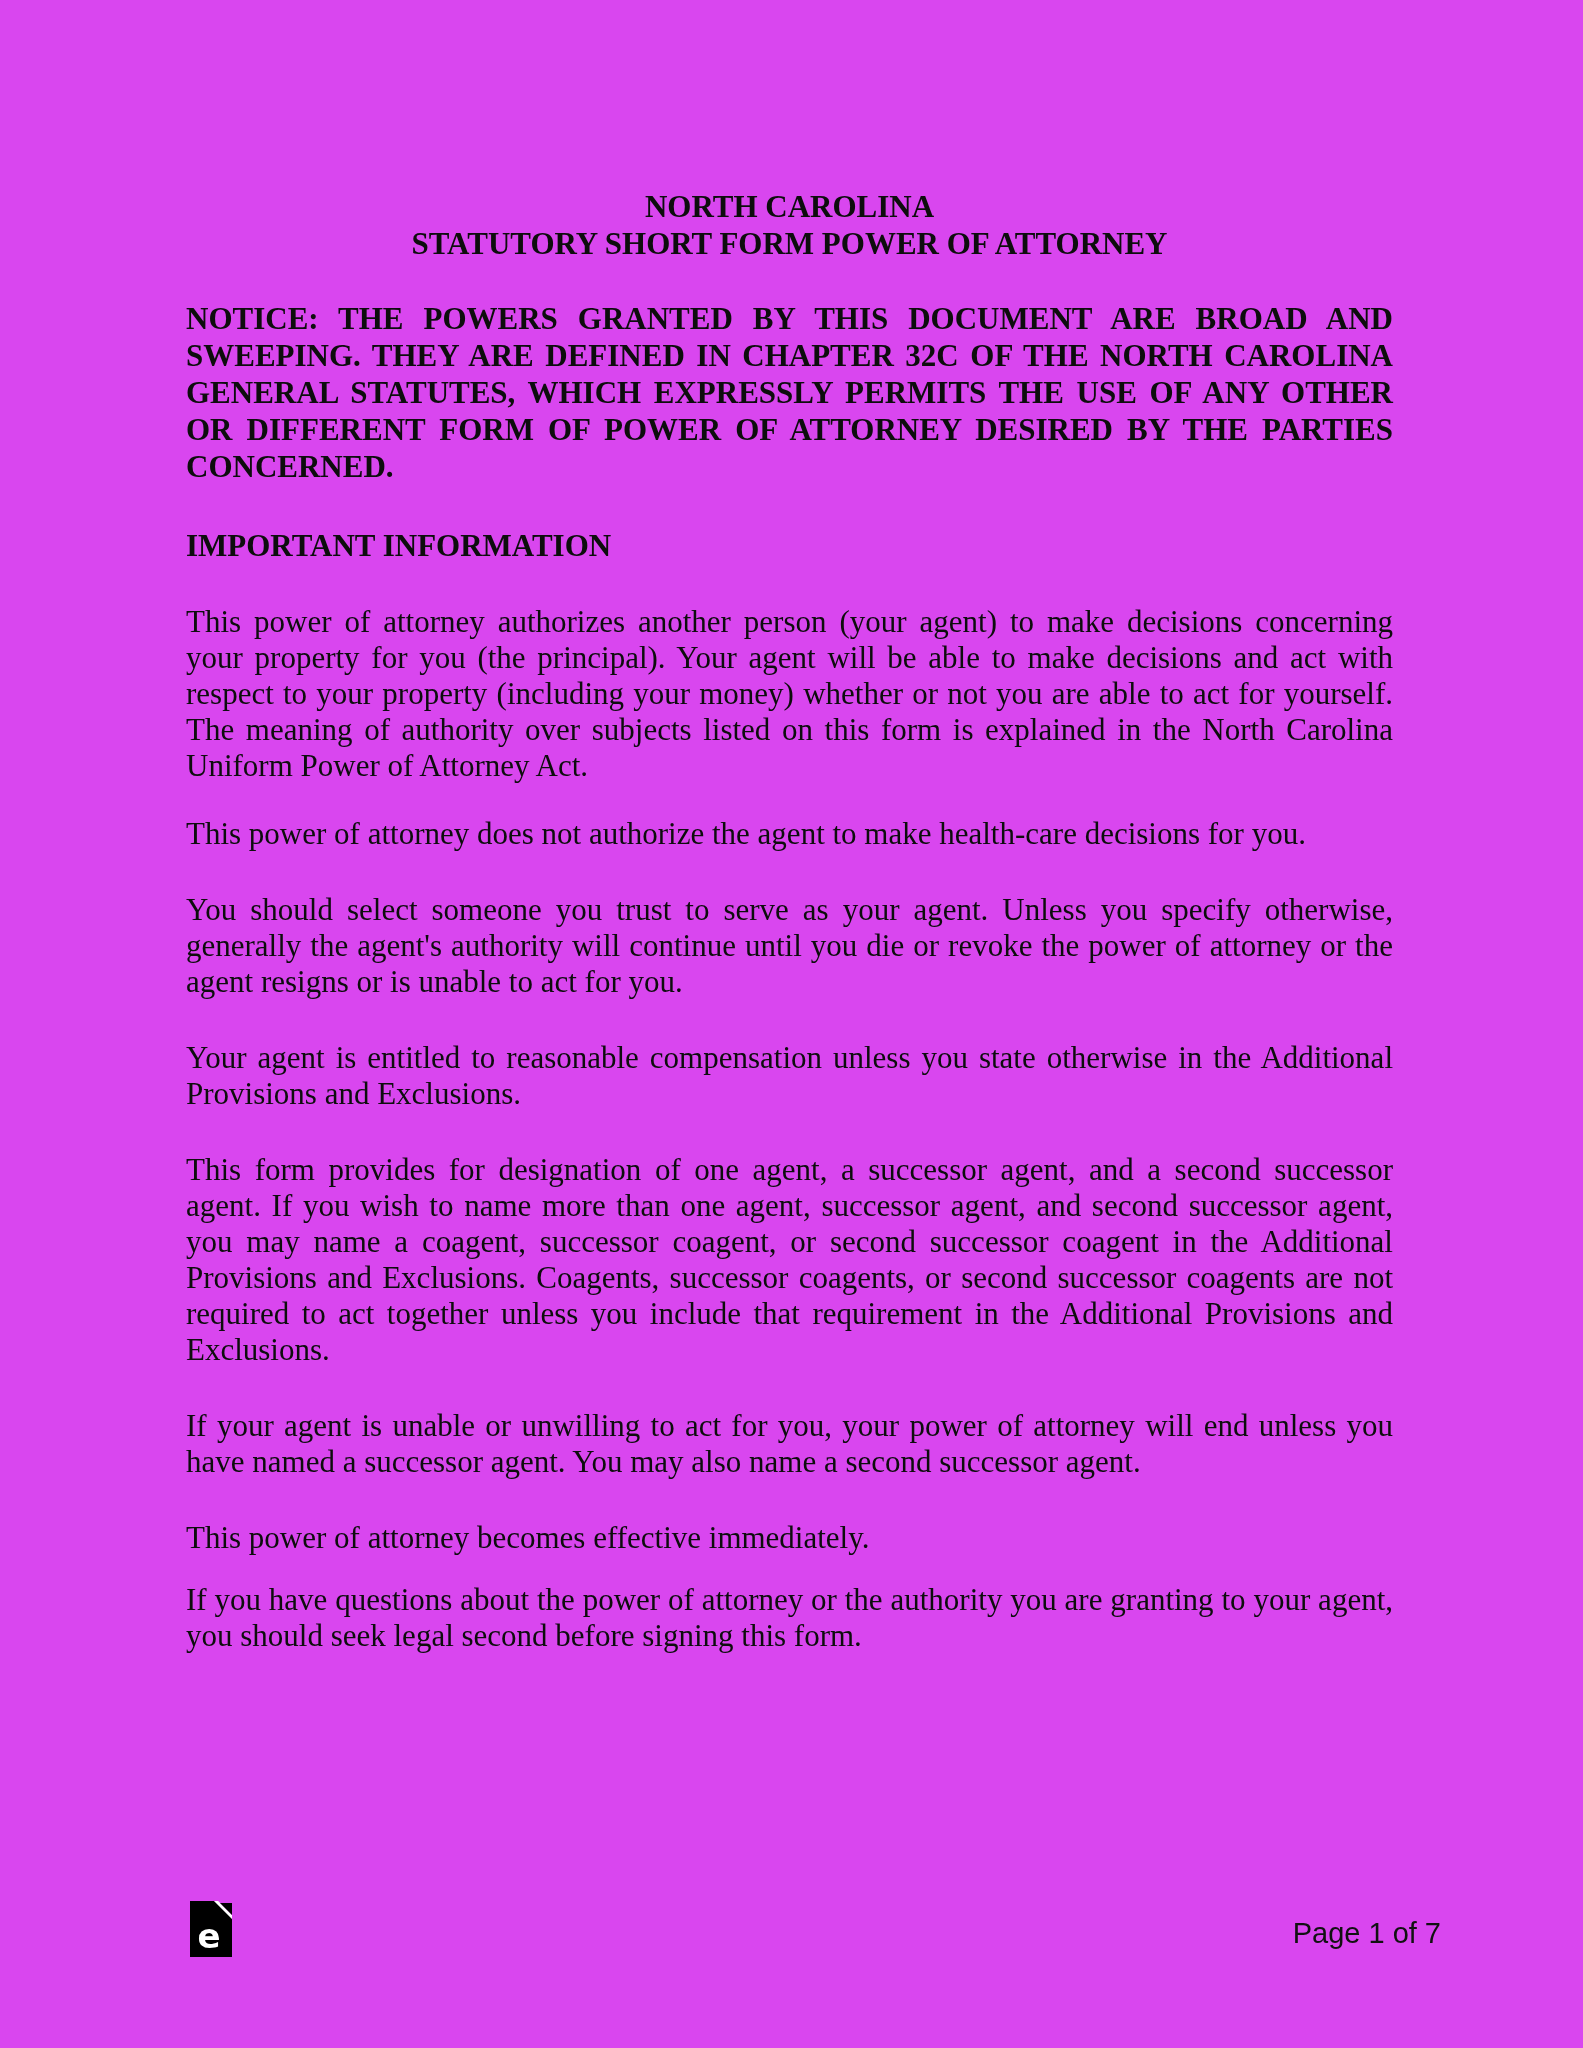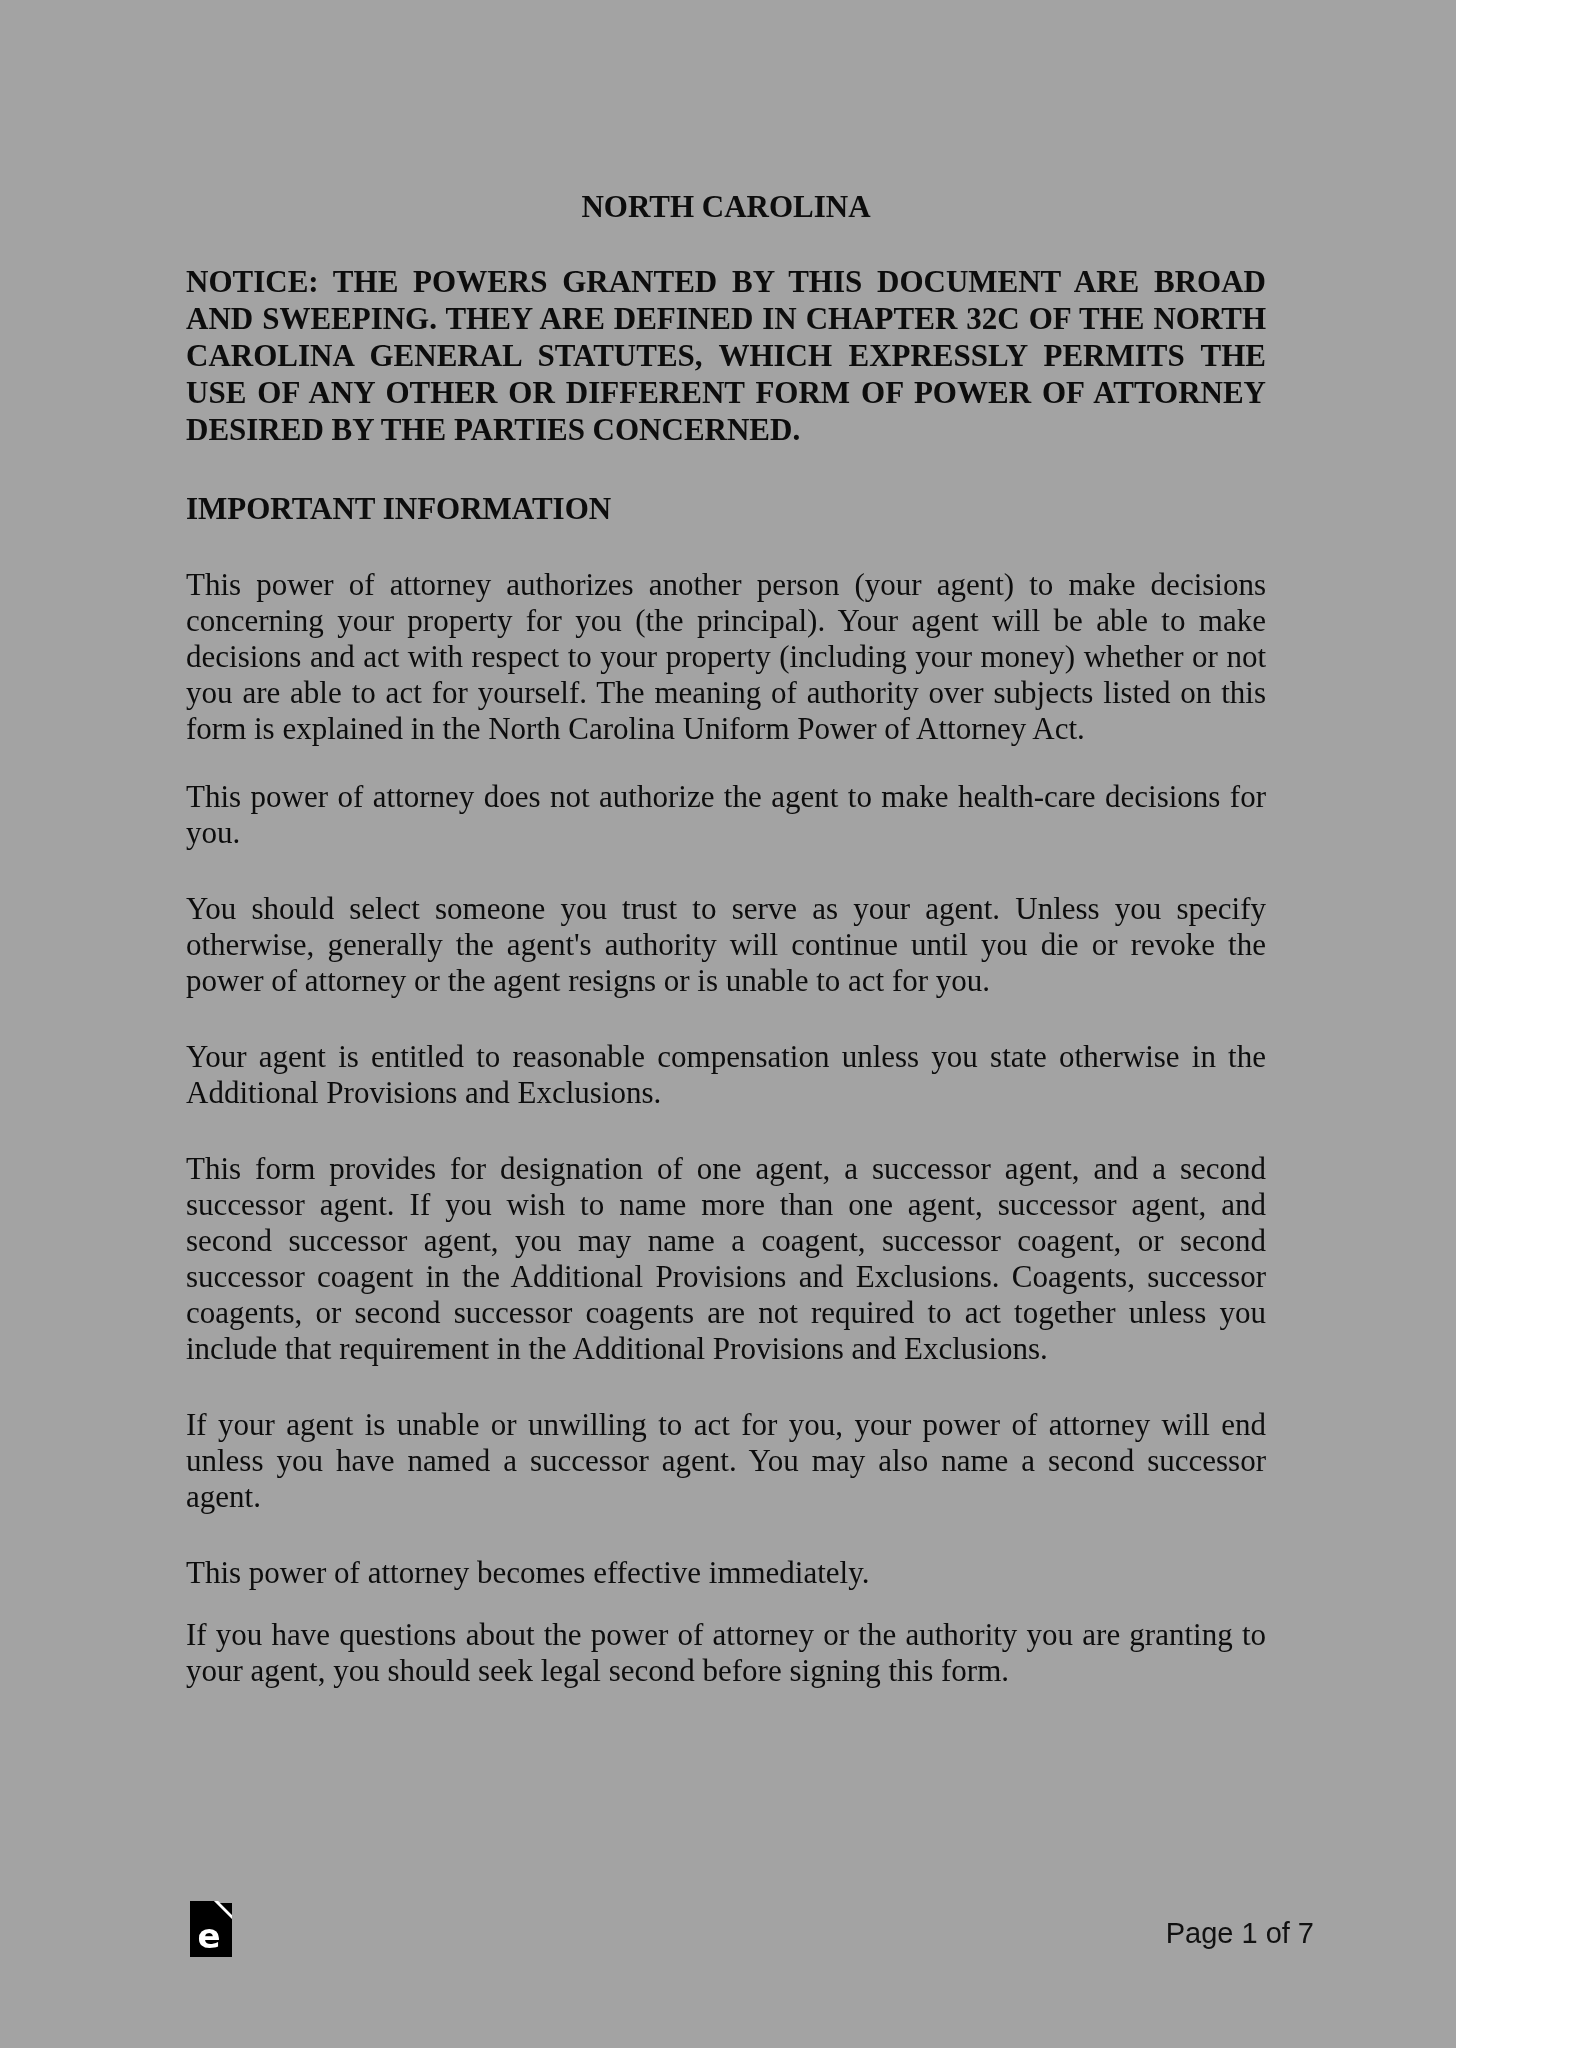--- a/index.html
+++ b/index.html
@@ -2,23 +2,23 @@
 <html><head>
 <meta charset="utf-8">
 <style>
   html, body {
     margin: 0;
     padding: 0;
     background: #ffffff;
   }
   .page {
     position: relative;
-    width: 1456px;
+    width: 1583px;
     height: 2048px;
-    background: #a3a3a3;
+    background: #d946ef;
     color: #0d0d0d;
     font-family: "Liberation Serif", "DejaVu Serif", serif;
     overflow: hidden;
     box-sizing: border-box;
   }
   .content {
     padding: 0 190px 0 186px;
     box-sizing: border-box;
   }
   .doc-title {
@@ -71,20 +71,21 @@
 </style>
 </head>
 <body>
 
 <div class="page">
 
   <div class="content">
 
     <div class="doc-title">
       <div>NORTH CAROLINA</div>
+      <div>STATUTORY SHORT FORM POWER OF ATTORNEY</div>
     </div>
 
     <p class="notice">NOTICE:  THE  POWERS  GRANTED  BY  THIS  DOCUMENT  ARE  BROAD  AND SWEEPING.  THEY ARE DEFINED IN CHAPTER 32C OF THE NORTH CAROLINA GENERAL STATUTES, WHICH EXPRESSLY PERMITS THE USE OF ANY OTHER OR DIFFERENT FORM OF POWER OF ATTORNEY DESIRED BY THE PARTIES CONCERNED.</p>
 
     <div class="section-heading">IMPORTANT INFORMATION</div>
 
     <p class="body-par">This power of attorney authorizes another person (your agent) to make decisions concerning your property for you (the principal).  Your agent will be able to make decisions and act with respect to your property (including your money) whether or not you are able to act for yourself.  The meaning of authority over subjects listed on this form is explained in the North Carolina Uniform Power of Attorney Act.</p>
     <p class="body-par m-sm">This power of attorney does not authorize the agent to make health-care decisions for you.</p>
     <p class="body-par">You should select someone you trust to serve as your agent.  Unless you specify otherwise, generally the agent's authority will continue until you die or revoke the power of attorney or the agent resigns or is unable to act for you.</p>
     <p class="body-par m-med">Your agent is entitled to reasonable compensation unless you state otherwise in the Additional Provisions and Exclusions.</p>

